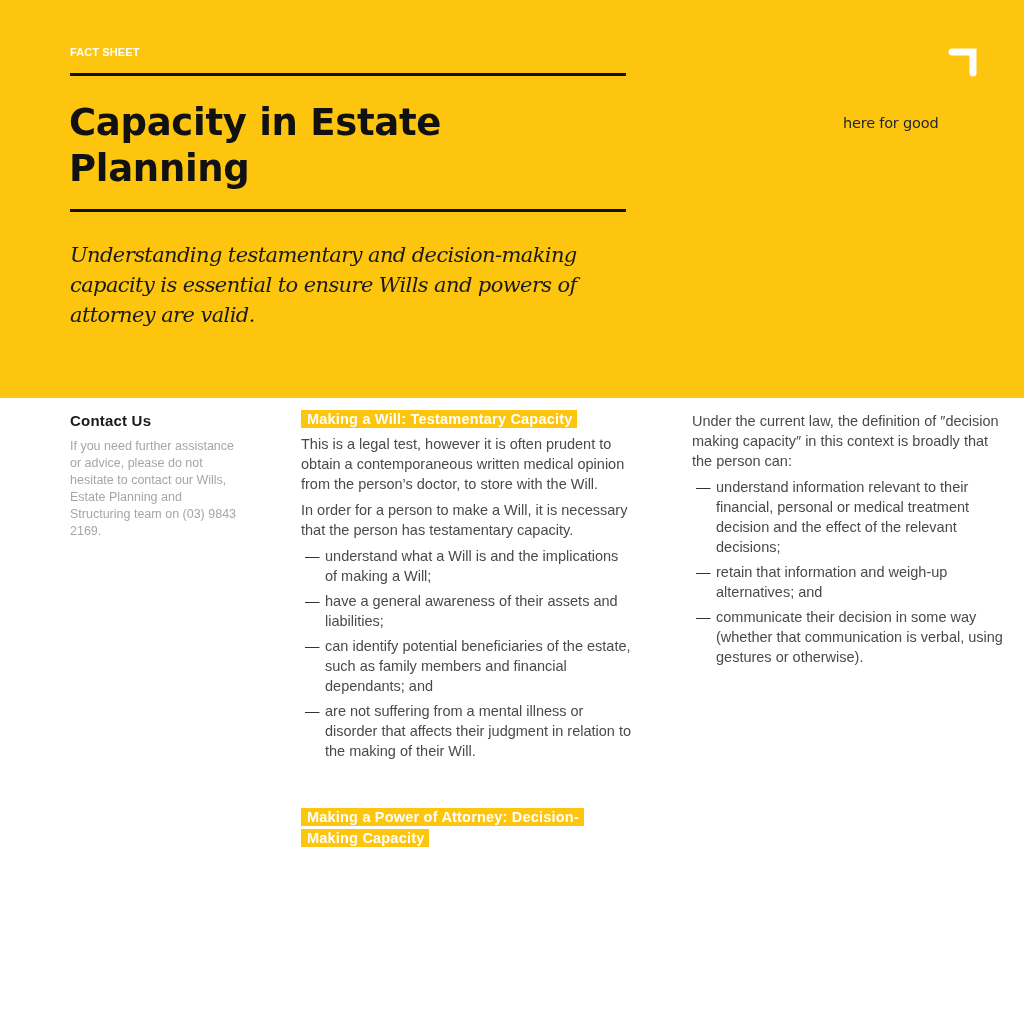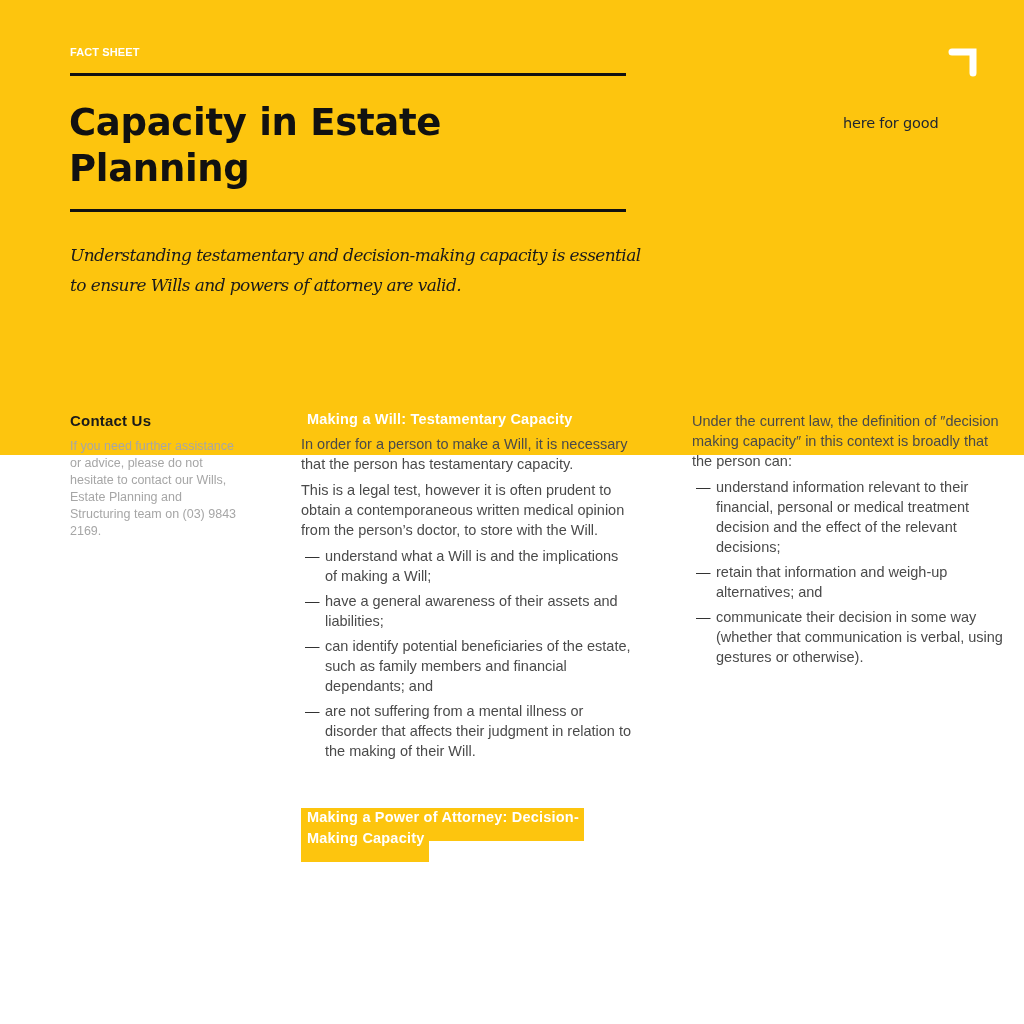--- a/index.html
+++ b/index.html
@@ -1,40 +1,40 @@
 <!DOCTYPE html>
 <html><head>
   <meta charset="utf-8">
   <style>
     * { margin: 0; padding: 0; box-sizing: border-box; }
     html, body { width: 1024px; height: 1024px; overflow: hidden; background: #ffffff; }
     body { position: relative; font-family: "Liberation Sans", "DejaVu Sans", sans-serif; color: #3a3a3a; }
 
     .hero {
-      position: absolute; left: 0; top: 0; width: 1024px; height: 455px;
+      position: absolute; left: 0; top: 0; width: 1024px; height: 398px;
       background: #fdc50e;
     }
     .fact-label {
       position: absolute; left: 70px; top: 46px;
       font-size: 11px; font-weight: bold; color: #ffffff; letter-spacing: 0.1px;
     }
     .rule {
       position: absolute; left: 70px; width: 556px; height: 3px; background: #111111;
     }
     .rule.top { top: 73px; }
     .rule.bottom { top: 209px; }
     .title {
       position: absolute; left: 69px; top: 100px; width: 560px;
       font-family: "DejaVu Sans", sans-serif; font-size: 37px; line-height: 46px;
       color: #111111; font-weight: bold; letter-spacing: -0.3px;
     }
     .subtitle {
       position: absolute; left: 70px; top: 240px; width: 580px;
       font-family: "DejaVu Serif", serif; font-style: italic;
-      font-size: 17px; line-height: 30px; color: #1a1a1a; letter-spacing: -0.6px;
+      font-size: 21px; line-height: 30px; color: #1a1a1a; letter-spacing: -0.6px;
     }
 
     .logo { position: absolute; left: 748px; top: 48px; width: 240px; height: 90px; }
     .logo-word {
       position: absolute; left: 0; top: 14px;
       font-family: "DejaVu Sans", sans-serif; font-weight: bold;
       font-size: 47px; line-height: 50px; color: #1e2431; letter-spacing: -2px;
     }
     .logo-tag {
       position: absolute; left: 95px; top: 67px;
@@ -50,21 +50,21 @@
       font-size: 12.5px; line-height: 17px; color: #a6a6a6; margin-top: 8px;
     }
 
     .col { position: absolute; top: 409px; font-size: 14.5px; line-height: 20px; color: #4a4a4a; }
     .col.mid { left: 301px; width: 330px; }
     .col.right { left: 648px; top: 411px; width: 320px; margin-left: 44px; }
 
     .heading {
       display: inline;
       background: #fdc50e; color: #ffffff; font-weight: bold;
-      font-size: 14.5px; line-height: 21px; padding: 1px 5px 16px 6px;
+      font-size: 14.5px; line-height: 21px; padding: 1px 5px 1px 6px;
       box-decoration-break: clone; -webkit-box-decoration-break: clone;
       letter-spacing: 0.2px;
     }
     .heading-wrap { margin-bottom: 4px; line-height: 21px; }
     .heading-wrap.second { width: 300px; }
     .para { margin-bottom: 6px; }
     .list { list-style: none; margin-bottom: 6px; }
     .list li { position: relative; padding-left: 24px; margin-bottom: 5px; }
     .list li .dash {
       position: absolute; left: 4px; top: 0; color: #333333;
@@ -91,22 +91,22 @@
 
 <aside class="contact">
   <div class="contact-title">Contact Us</div>
   <p class="contact-body">If you need further assistance or advice, please do not hesitate to contact our Wills, Estate Planning and Structuring team on (03) 9843 2169.</p>
 </aside>
 
 <section class="col mid">
   <div class="heading-wrap">
     <span class="heading">Making a Will: Testamentary Capacity</span>
   </div>
+  <p class="para">This is a legal test, however it is often prudent to obtain a contemporaneous written medical opinion from the person’s doctor, to store with the Will.</p>
   <p class="para">In order for a person to make a Will, it is necessary that the person has testamentary capacity.</p>
-  <p class="para">This is a legal test, however it is often prudent to obtain a contemporaneous written medical opinion from the person’s doctor, to store with the Will.</p>
   <ul class="list">
     <li><span class="dash">—</span><span>understand what a Will is and the implications of making a Will;</span></li>
     <li><span class="dash">—</span><span>have a general awareness of their assets and liabilities;</span></li>
     <li><span class="dash">—</span><span>can identify potential beneficiaries of the estate, such as family members and financial dependants; and</span></li>
     <li><span class="dash">—</span><span>are not suffering from a mental illness or disorder that affects their judgment in relation to the making of their Will.</span></li>
   </ul>
   <div class="gap"></div>
   <div class="heading-wrap second">
     <span class="heading">Making a Power of Attorney: Decision-Making Capacity</span>
   </div>

